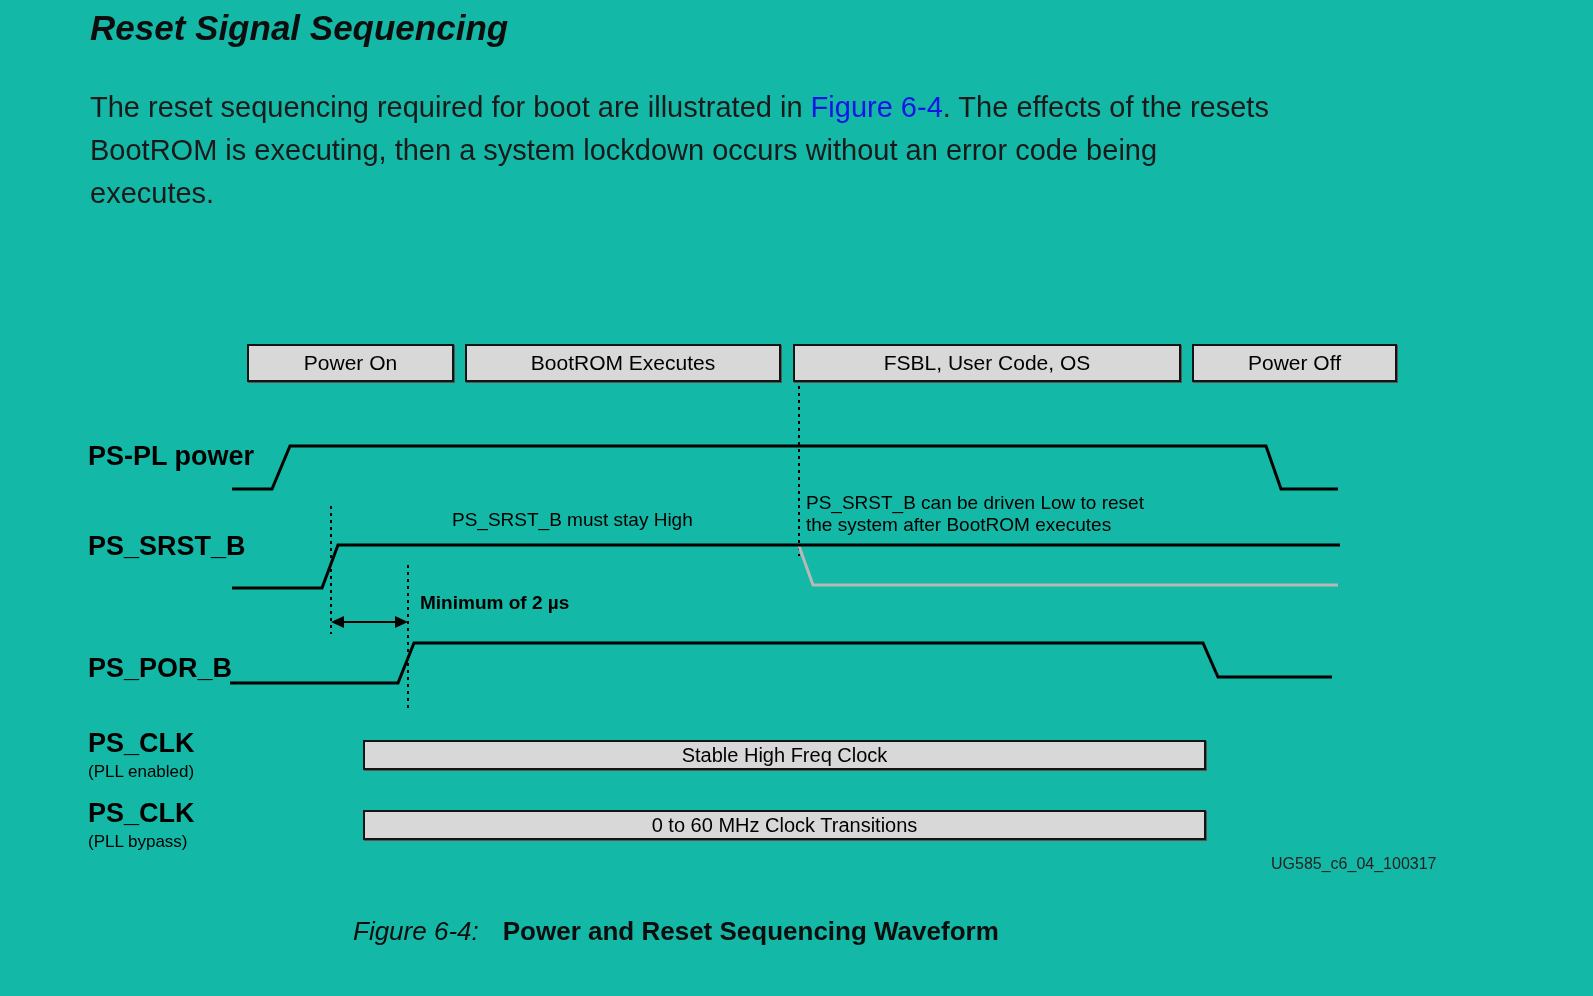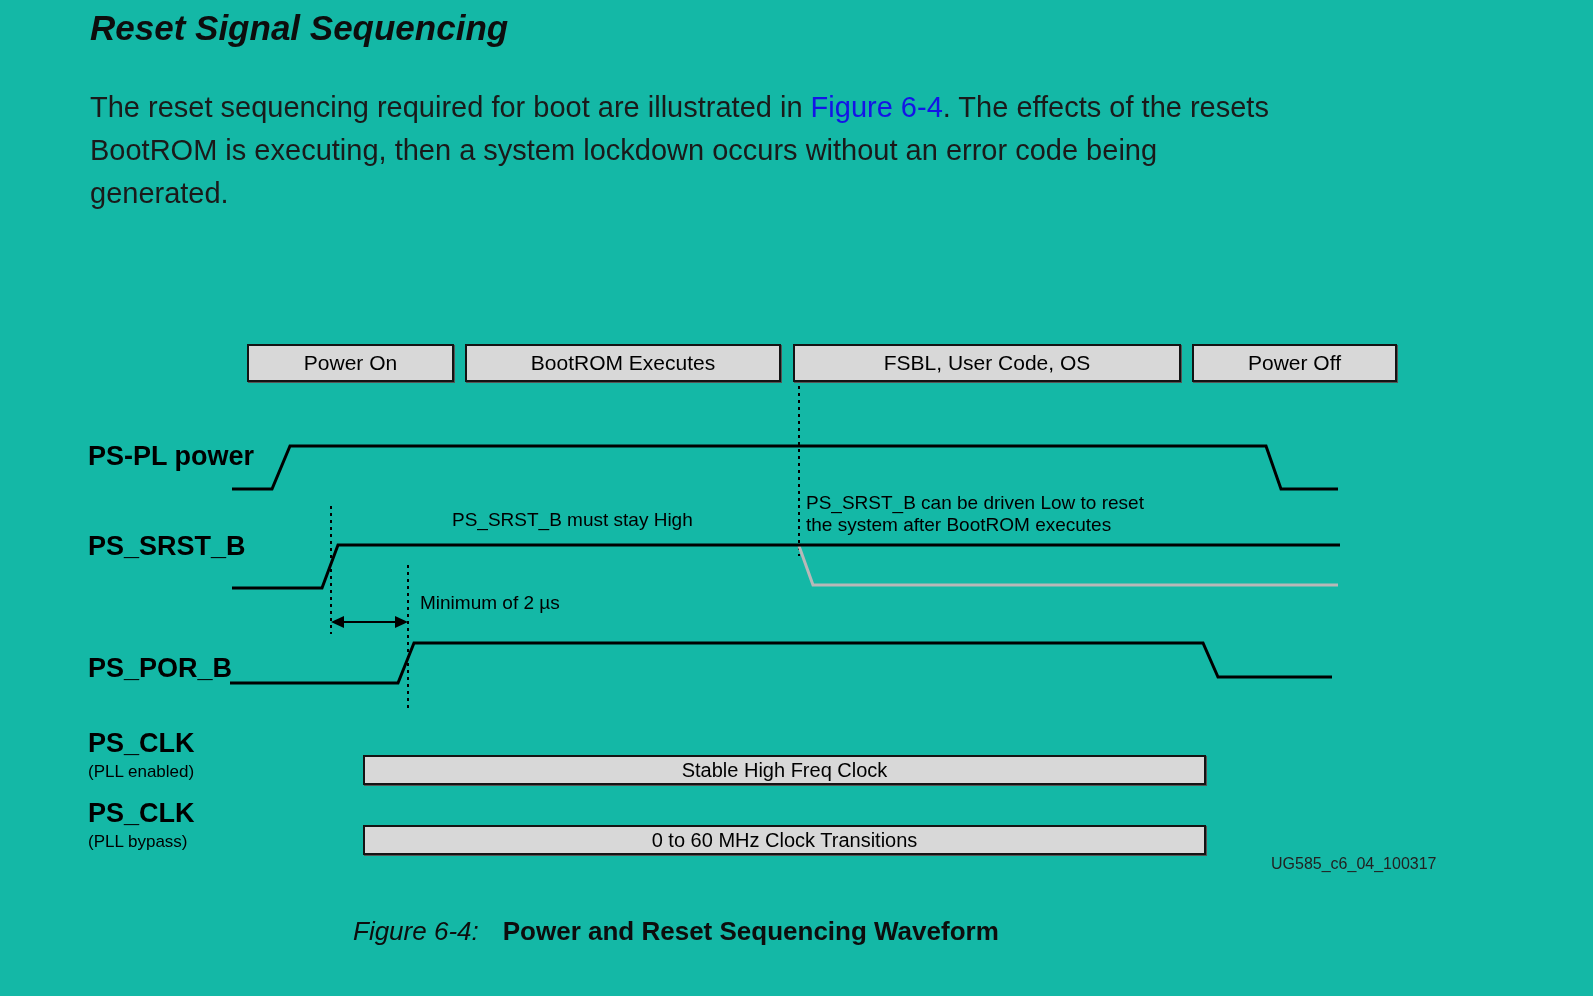--- a/index.html
+++ b/index.html
@@ -34,21 +34,21 @@
     background: #d8d8d8;
     border: 2px solid #141414;
     box-shadow: 1px 1px 0 0 #555;
     display: flex;
     align-items: center;
     justify-content: center;
     font-size: 21px;
     color: #000;
     white-space: nowrap;
   }
-  .clock-bar { font-size: 20px; margin-top: 15px; }
+  .clock-bar { font-size: 20px; }
   .sig-label { font-size: 27px; color: #000; white-space: nowrap; font-weight: bold; }
   .sig-sub { font-size: 17px; color: #000; white-space: nowrap; }
   .note { font-size: 19px; color: #000; white-space: nowrap; line-height: 22px; }
   .watermark { font-size: 16px; color: #222; white-space: nowrap; }
   .fig-caption {
     left: 353px; top: 916px;
     display: flex;
     align-items: flex-end;
     gap: 24px;
     font-size: 26px;
@@ -61,21 +61,21 @@
 </head>
 <body>
 
 <div class="page">
 
   <h1 class="abs section-title">Reset Signal Sequencing</h1>
 
   <div class="abs body-par">
     <div><span>The reset sequencing required for boot are illustrated in </span><a class="link">Figure 6-4</a><span>. The effects of the resets</span></div>
     <div>BootROM is executing, then a system lockdown occurs without an error code being</div>
-    <div>generated.</div>
+    <div>executes.</div>
   </div>
 
   <div class="abs" style="left:0; top:0; width:1535px; height:996px;">
 
     <div class="phase-box" style="left:247px; top:344px; width:207px; height:38px;">Power On</div>
     <div class="phase-box" style="left:465px; top:344px; width:316px; height:38px;">BootROM Executes</div>
     <div class="phase-box" style="left:793px; top:344px; width:388px; height:38px;">FSBL, User Code, OS</div>
     <div class="phase-box" style="left:1192px; top:344px; width:205px; height:38px;">Power Off</div>
 
     <div class="abs sig-label" style="left:88px; top:441px;">PS-PL power</div>
@@ -105,21 +105,21 @@
         <polygon points="331,622 344,616 344,628" fill="#000"></polygon>
         <polygon points="408,622 395,616 395,628" fill="#000"></polygon>
       </g>
     </svg>
 
     <div class="abs note" style="left:452px; top:509px;">PS_SRST_B must stay High</div>
     <div class="abs note" style="left:806px; top:492px;">
       <div>PS_SRST_B can be driven Low to reset</div>
       <div>the system after BootROM executes</div>
     </div>
-    <div class="abs note" style="left:420px; top:592px;">Minimum of 2 µs</div>
+    <div class="abs note" style="left:420px; top:592px;font-weight:bold;">Minimum of 2 µs</div>
 
     <div class="clock-bar" style="left:363px; top:740px; width:843px; height:30px;">Stable High Freq Clock</div>
     <div class="clock-bar" style="left:363px; top:810px; width:843px; height:30px;">0 to 60 MHz Clock Transitions</div>
 
     <div class="abs watermark" style="left:1271px; top:855px;">UG585_c6_04_100317</div>
   </div>
 
   <div class="abs fig-caption">
     <span class="cap-label">Figure 6-4:</span>
     <span class="cap-title">Power and Reset Sequencing Waveform</span>

